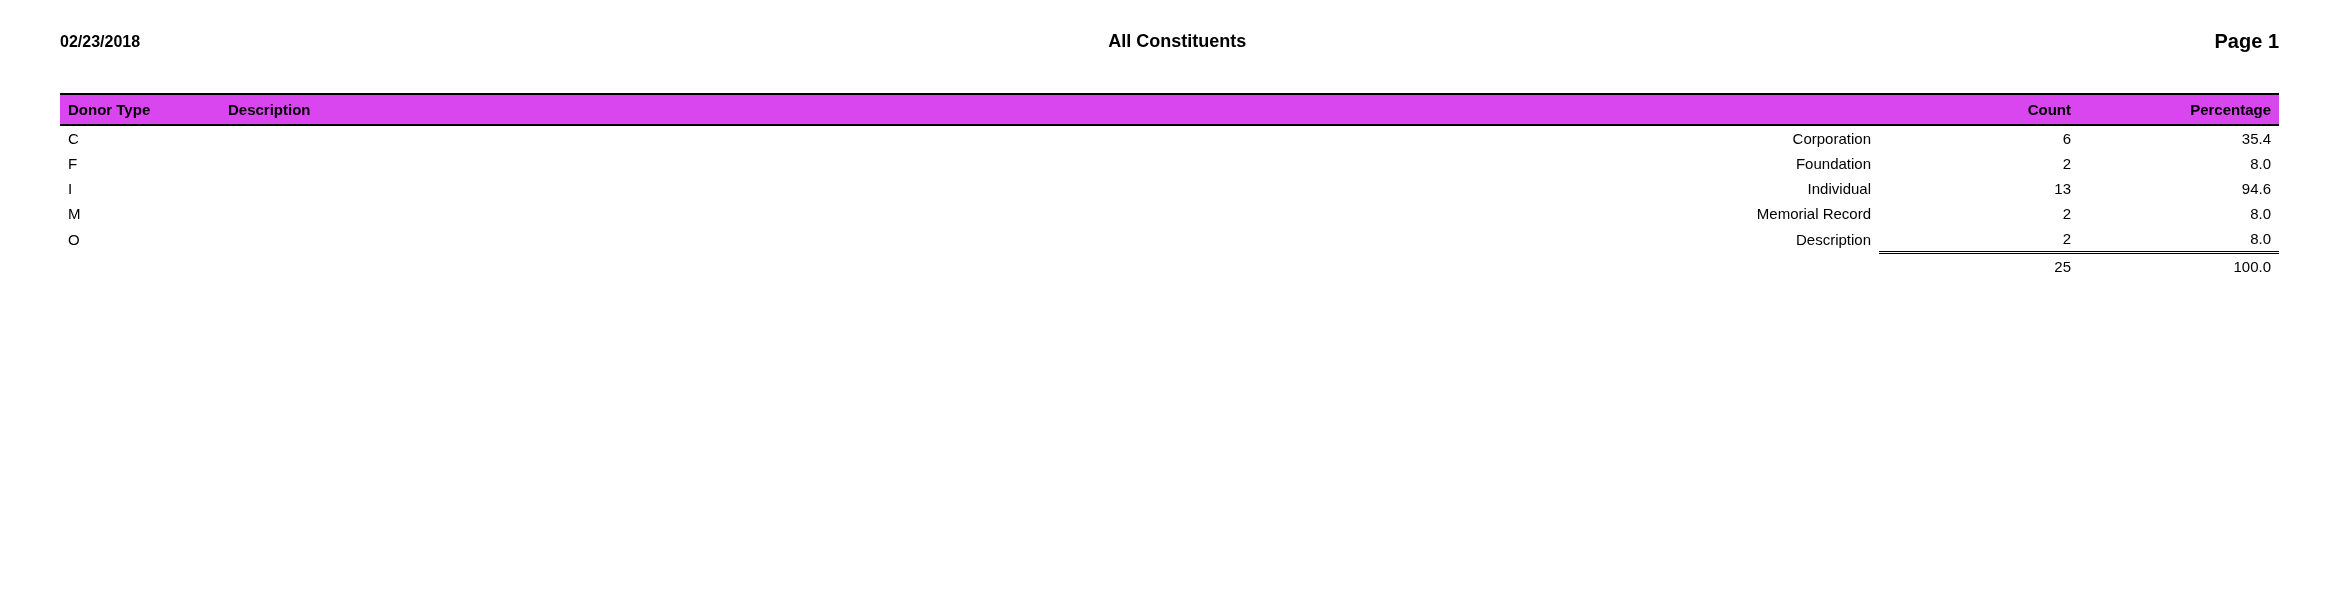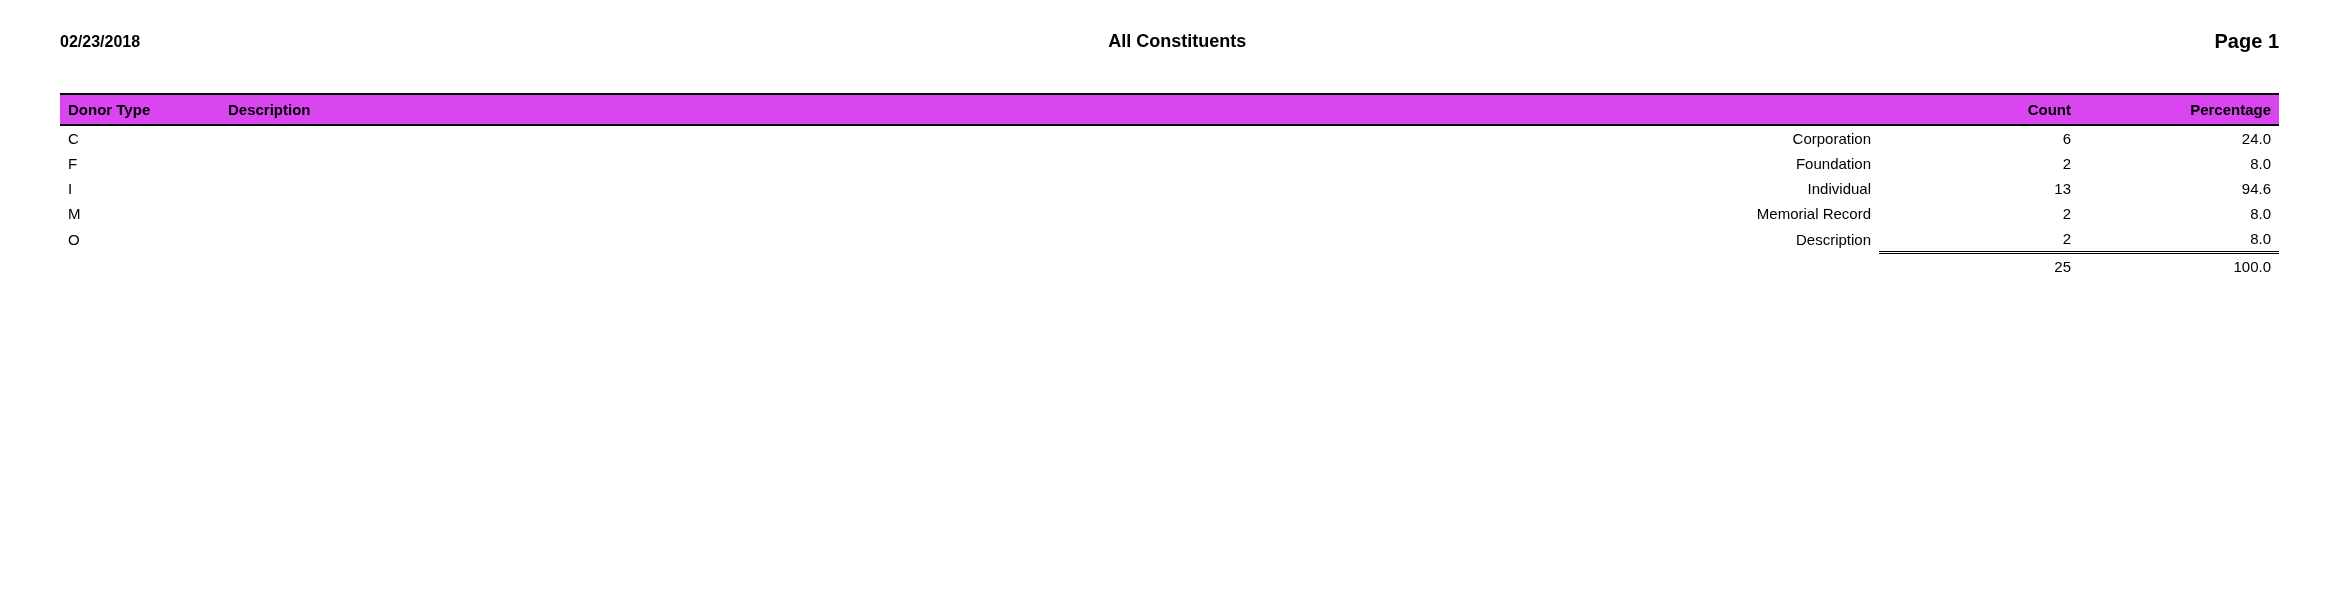--- a/index.html
+++ b/index.html
@@ -144,21 +144,21 @@
       <th class="col-description">Description</th>
       <th class="col-count">Count</th>
       <th class="col-percentage">Percentage</th>
     </tr>
   </thead>
   <tbody id="table-body">
   <tr>
         <td class="td-donor-type">C</td>
         <td class="td-description">Corporation</td>
         <td class="td-count">6</td>
-        <td class="td-percentage">24.0</td>
+        <td class="td-percentage">35.4</td>
       </tr>
       <tr>
         <td class="td-donor-type">F</td>
         <td class="td-description">Foundation</td>
         <td class="td-count">2</td>
         <td class="td-percentage">8.0</td>
       </tr>
       <tr>
         <td class="td-donor-type">I</td>
         <td class="td-description">Individual</td>

